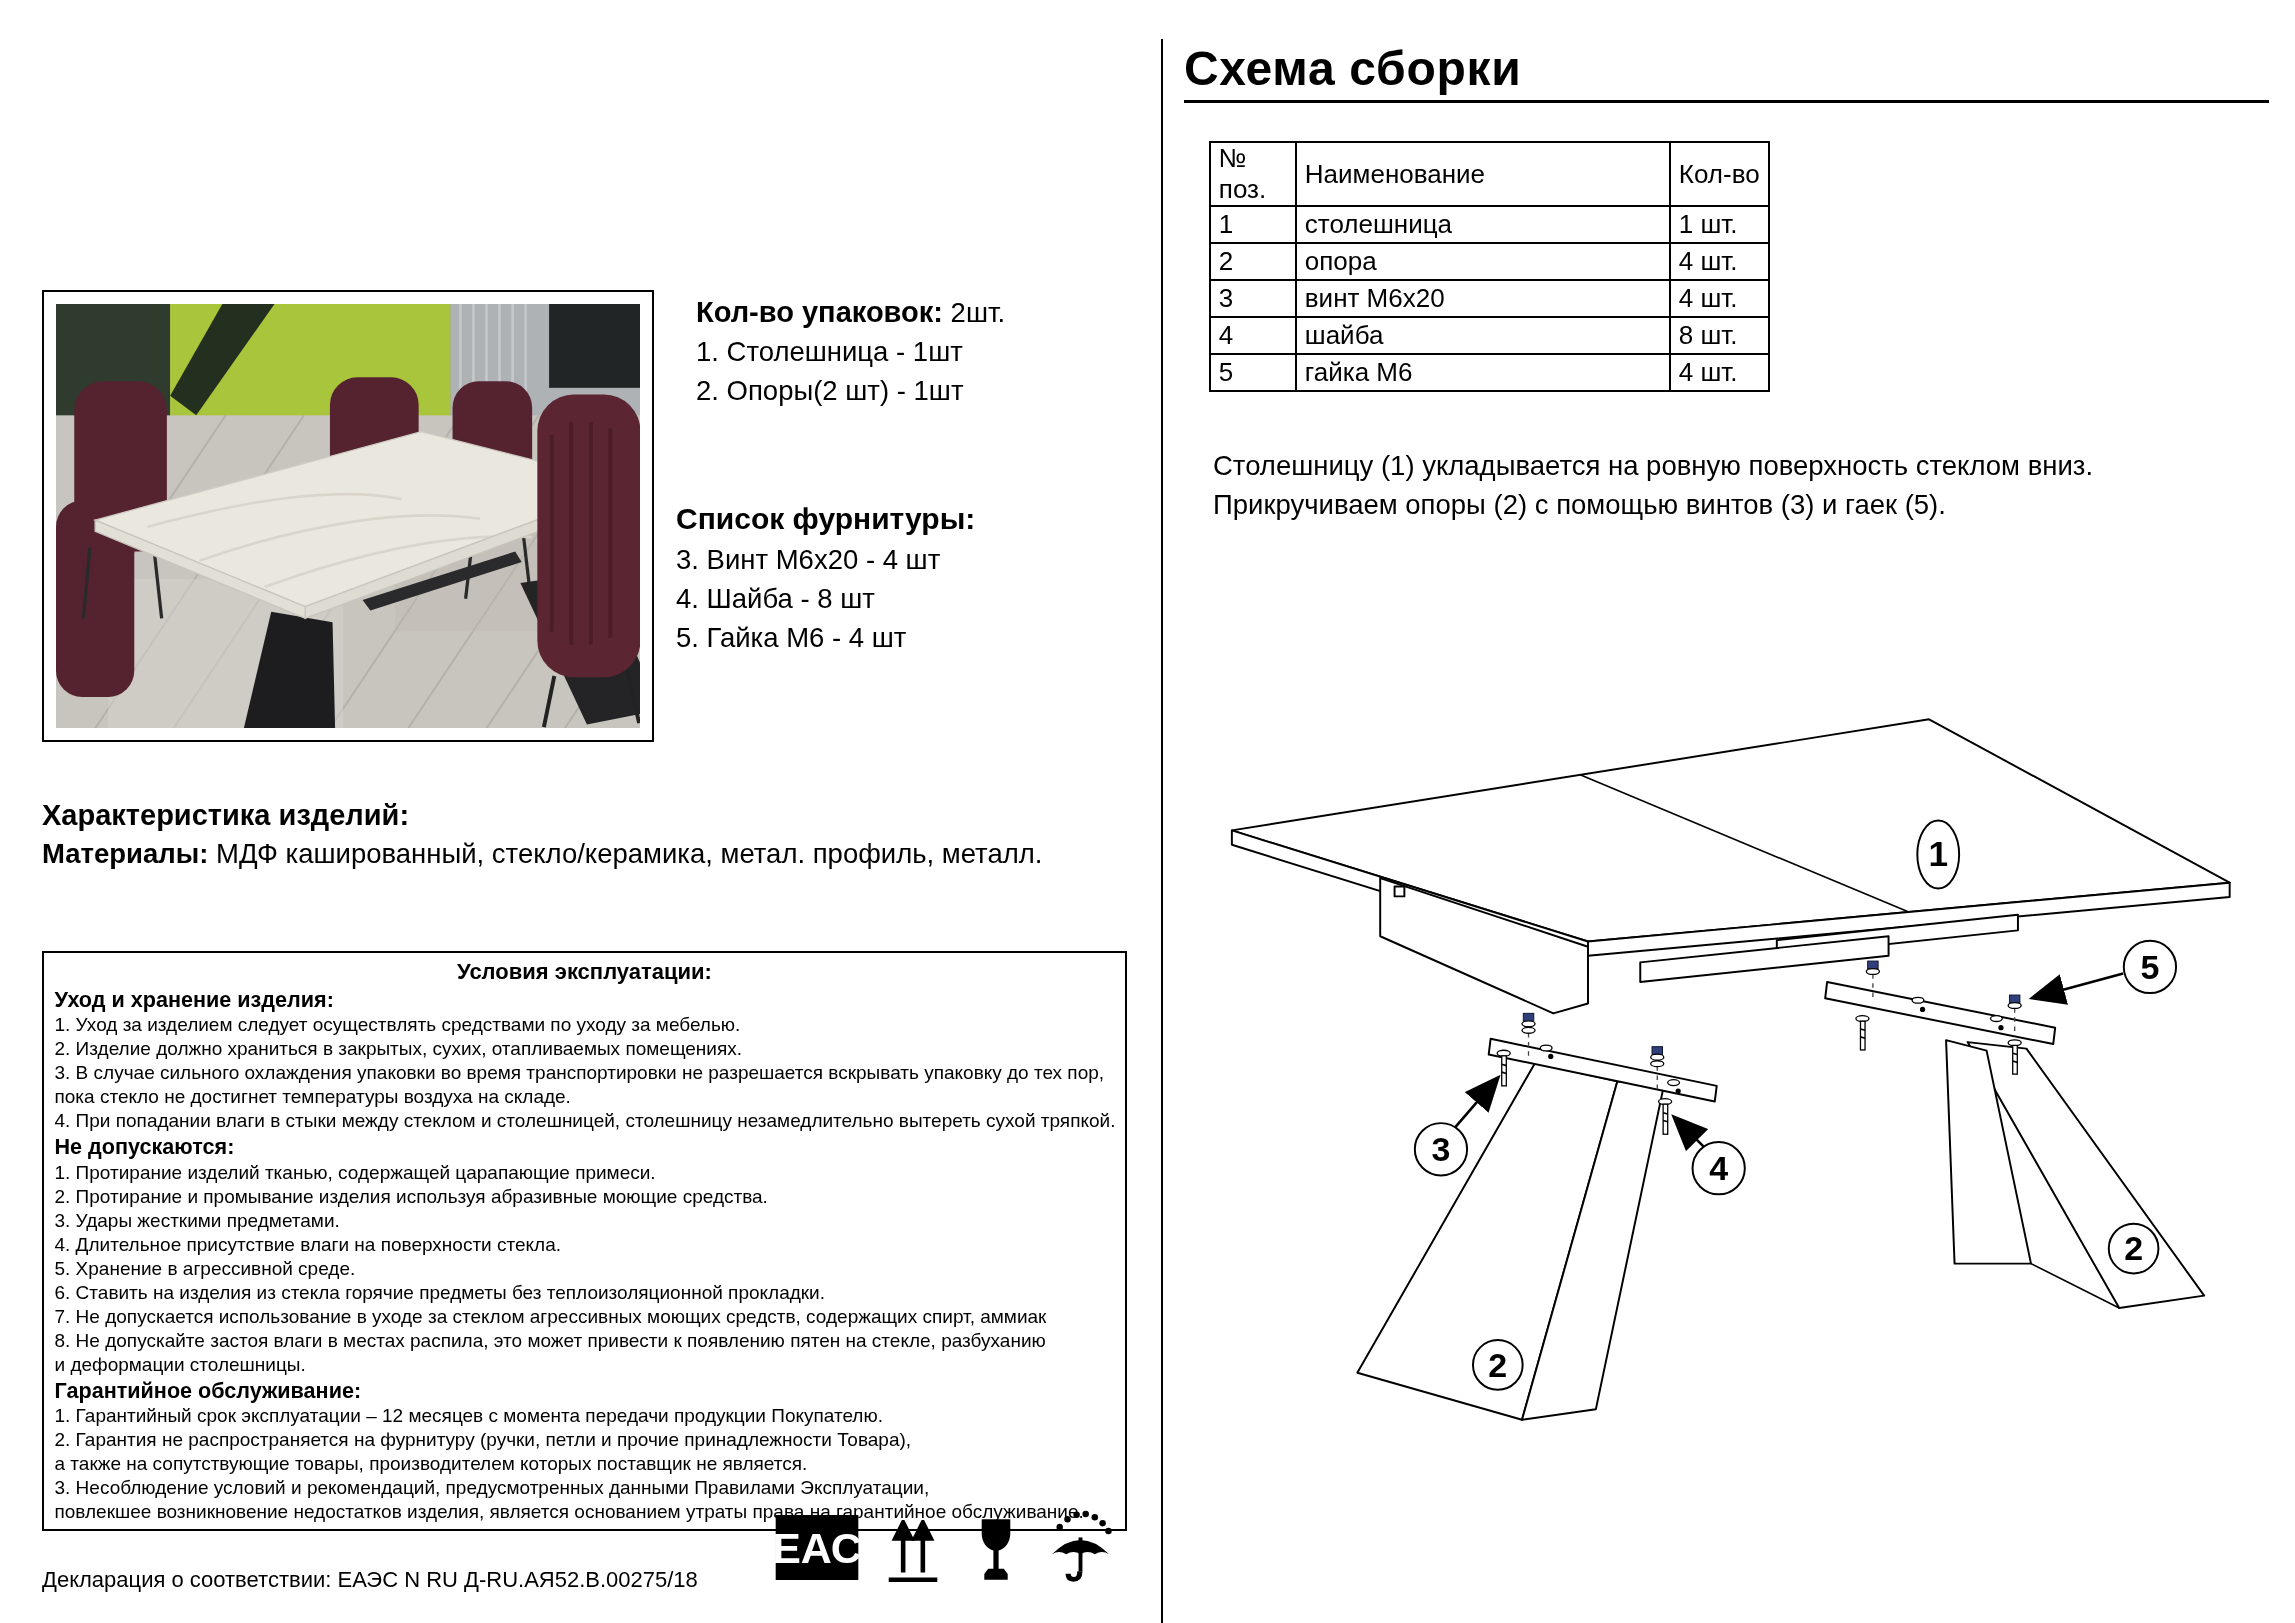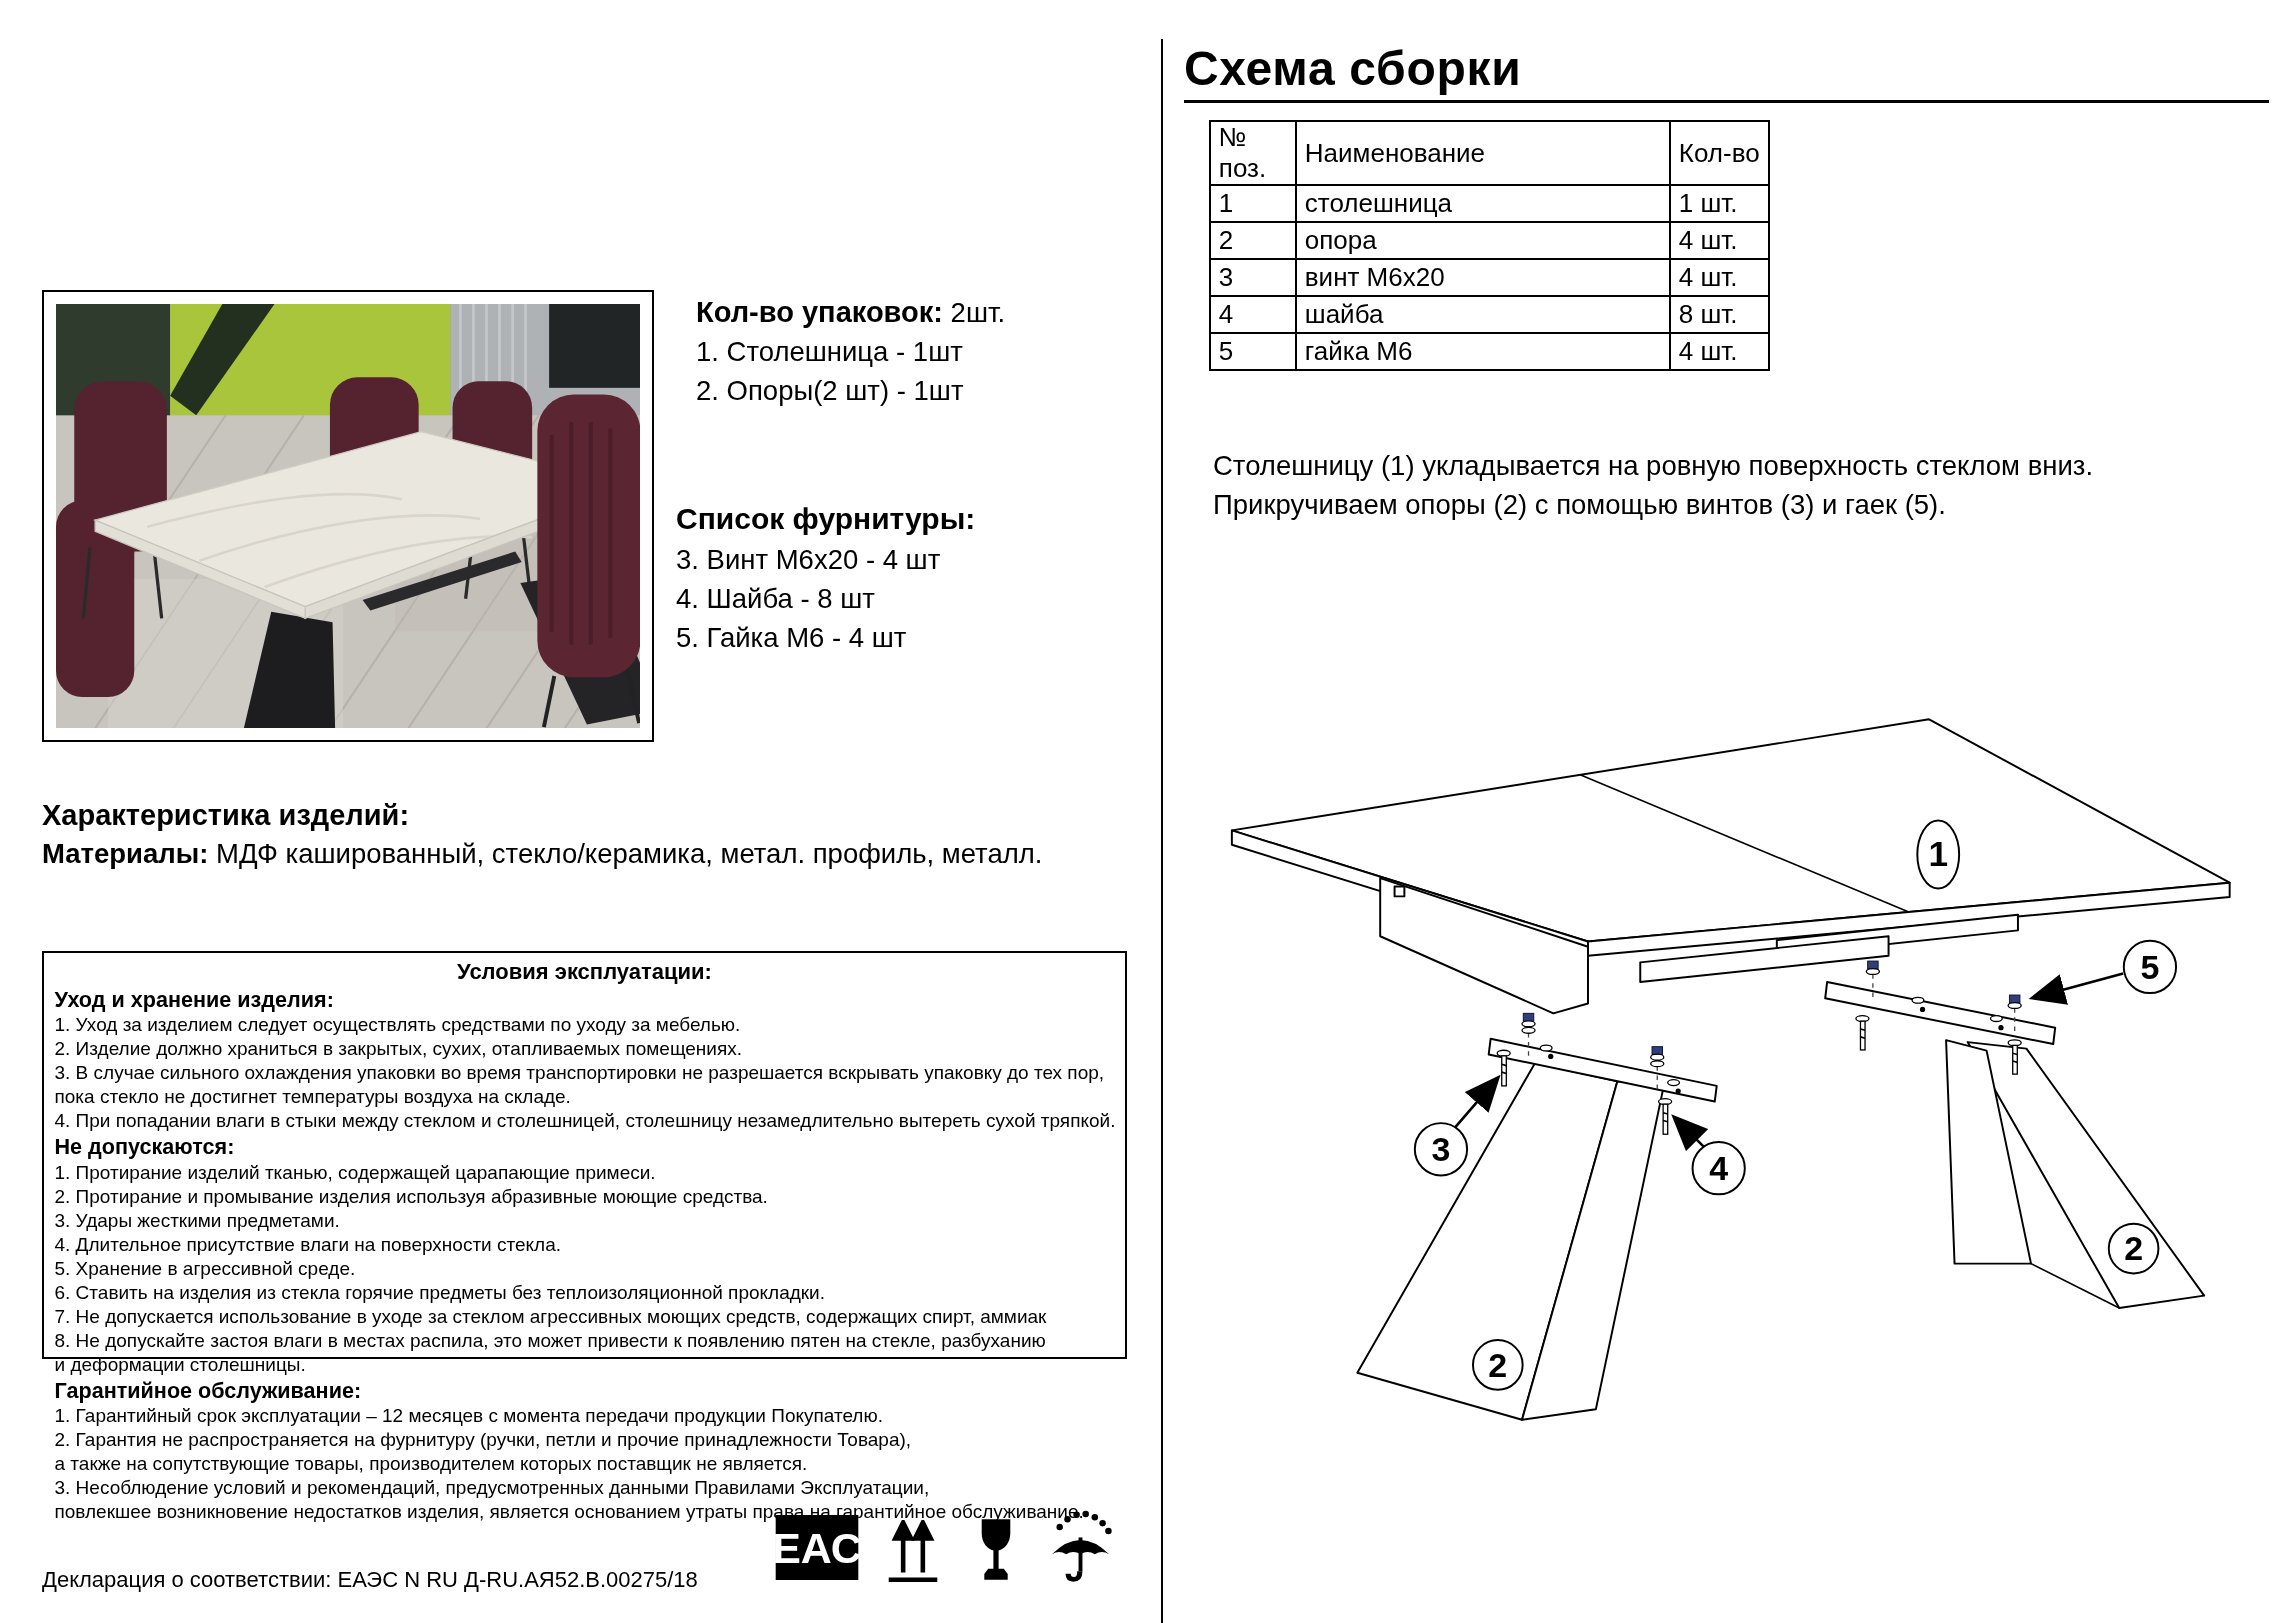--- a/index.html
+++ b/index.html
@@ -13,36 +13,36 @@
   .photo-frame svg{width:100%;height:100%;display:block;}
 
   .pkg-block{left:696px;top:293px;width:484px;font-size:27.5px;line-height:39px;}
   .pkg-label,.hw-heading,.char-heading,.mat-label{font-weight:bold;}
   .pkg-label{font-size:29px;}
   .hw-block{left:676px;top:498px;width:484px;font-size:27.5px;line-height:39px;}
   .hw-heading{font-size:30px;line-height:42px;}
   .char-block{left:42px;top:796px;width:1111px;font-size:27.5px;line-height:38px;}
   .char-heading{font-size:29px;line-height:39px;}
 
-  .cond-box{left:42px;top:951px;width:1085px;height:408px;border:2.6px solid #000;box-sizing:border-box;
+  .cond-box{left:42px;top:951px;width:1085px;height:580px;border:2.6px solid #000;box-sizing:border-box;
             padding:3.9px 10.5px;white-space:nowrap;}
   .box-title{font-size:22px;line-height:29px;font-weight:bold;text-align:center;}
   .box-h{font-size:21.6px;line-height:27.5px;font-weight:bold;}
   .box-line{font-size:19px;line-height:24px;}
 
   .declaration{left:42px;top:1567px;width:784px;font-size:22px;}
 
   .icon{position:absolute;}
   .icon svg{display:block;}
 
   
   .title{left:1184px;top:41px;font-size:48px;font-weight:bold;letter-spacing:0.7px;}
   .title-rule{left:1184px;top:100px;width:1085px;height:2.6px;background:#000;}
 
-  table.parts{position:absolute;left:1209px;top:120px;border-collapse:collapse;table-layout:fixed;padding-left:48px;}
+  table.parts{position:absolute;left:1209px;top:141px;border-collapse:collapse;table-layout:fixed;padding-left:48px;}
   table.parts th,table.parts td{border:2.6px solid #000;font-size:26px;font-weight:normal;text-align:left;
        padding:0 6.5px 0 7.8px;box-sizing:border-box;overflow:hidden;}
   table.parts col.c1{width:86px;} table.parts col.c2{width:374px;} table.parts col.c3{width:99px;}
   table.parts th{height:43px;} table.parts td{height:37px;}
   td.name,th.name{padding-left:18.3px;margin-top:28px;}
 
   .instr{left:1213px;top:418px;width:1020px;font-size:27.5px;line-height:39px;white-space:nowrap;margin-top:28px;}
 
   .diagram{left:1209px;top:706px;width:1086px;height:863px;}
   .diagram svg{width:100%;height:100%;display:block;}

